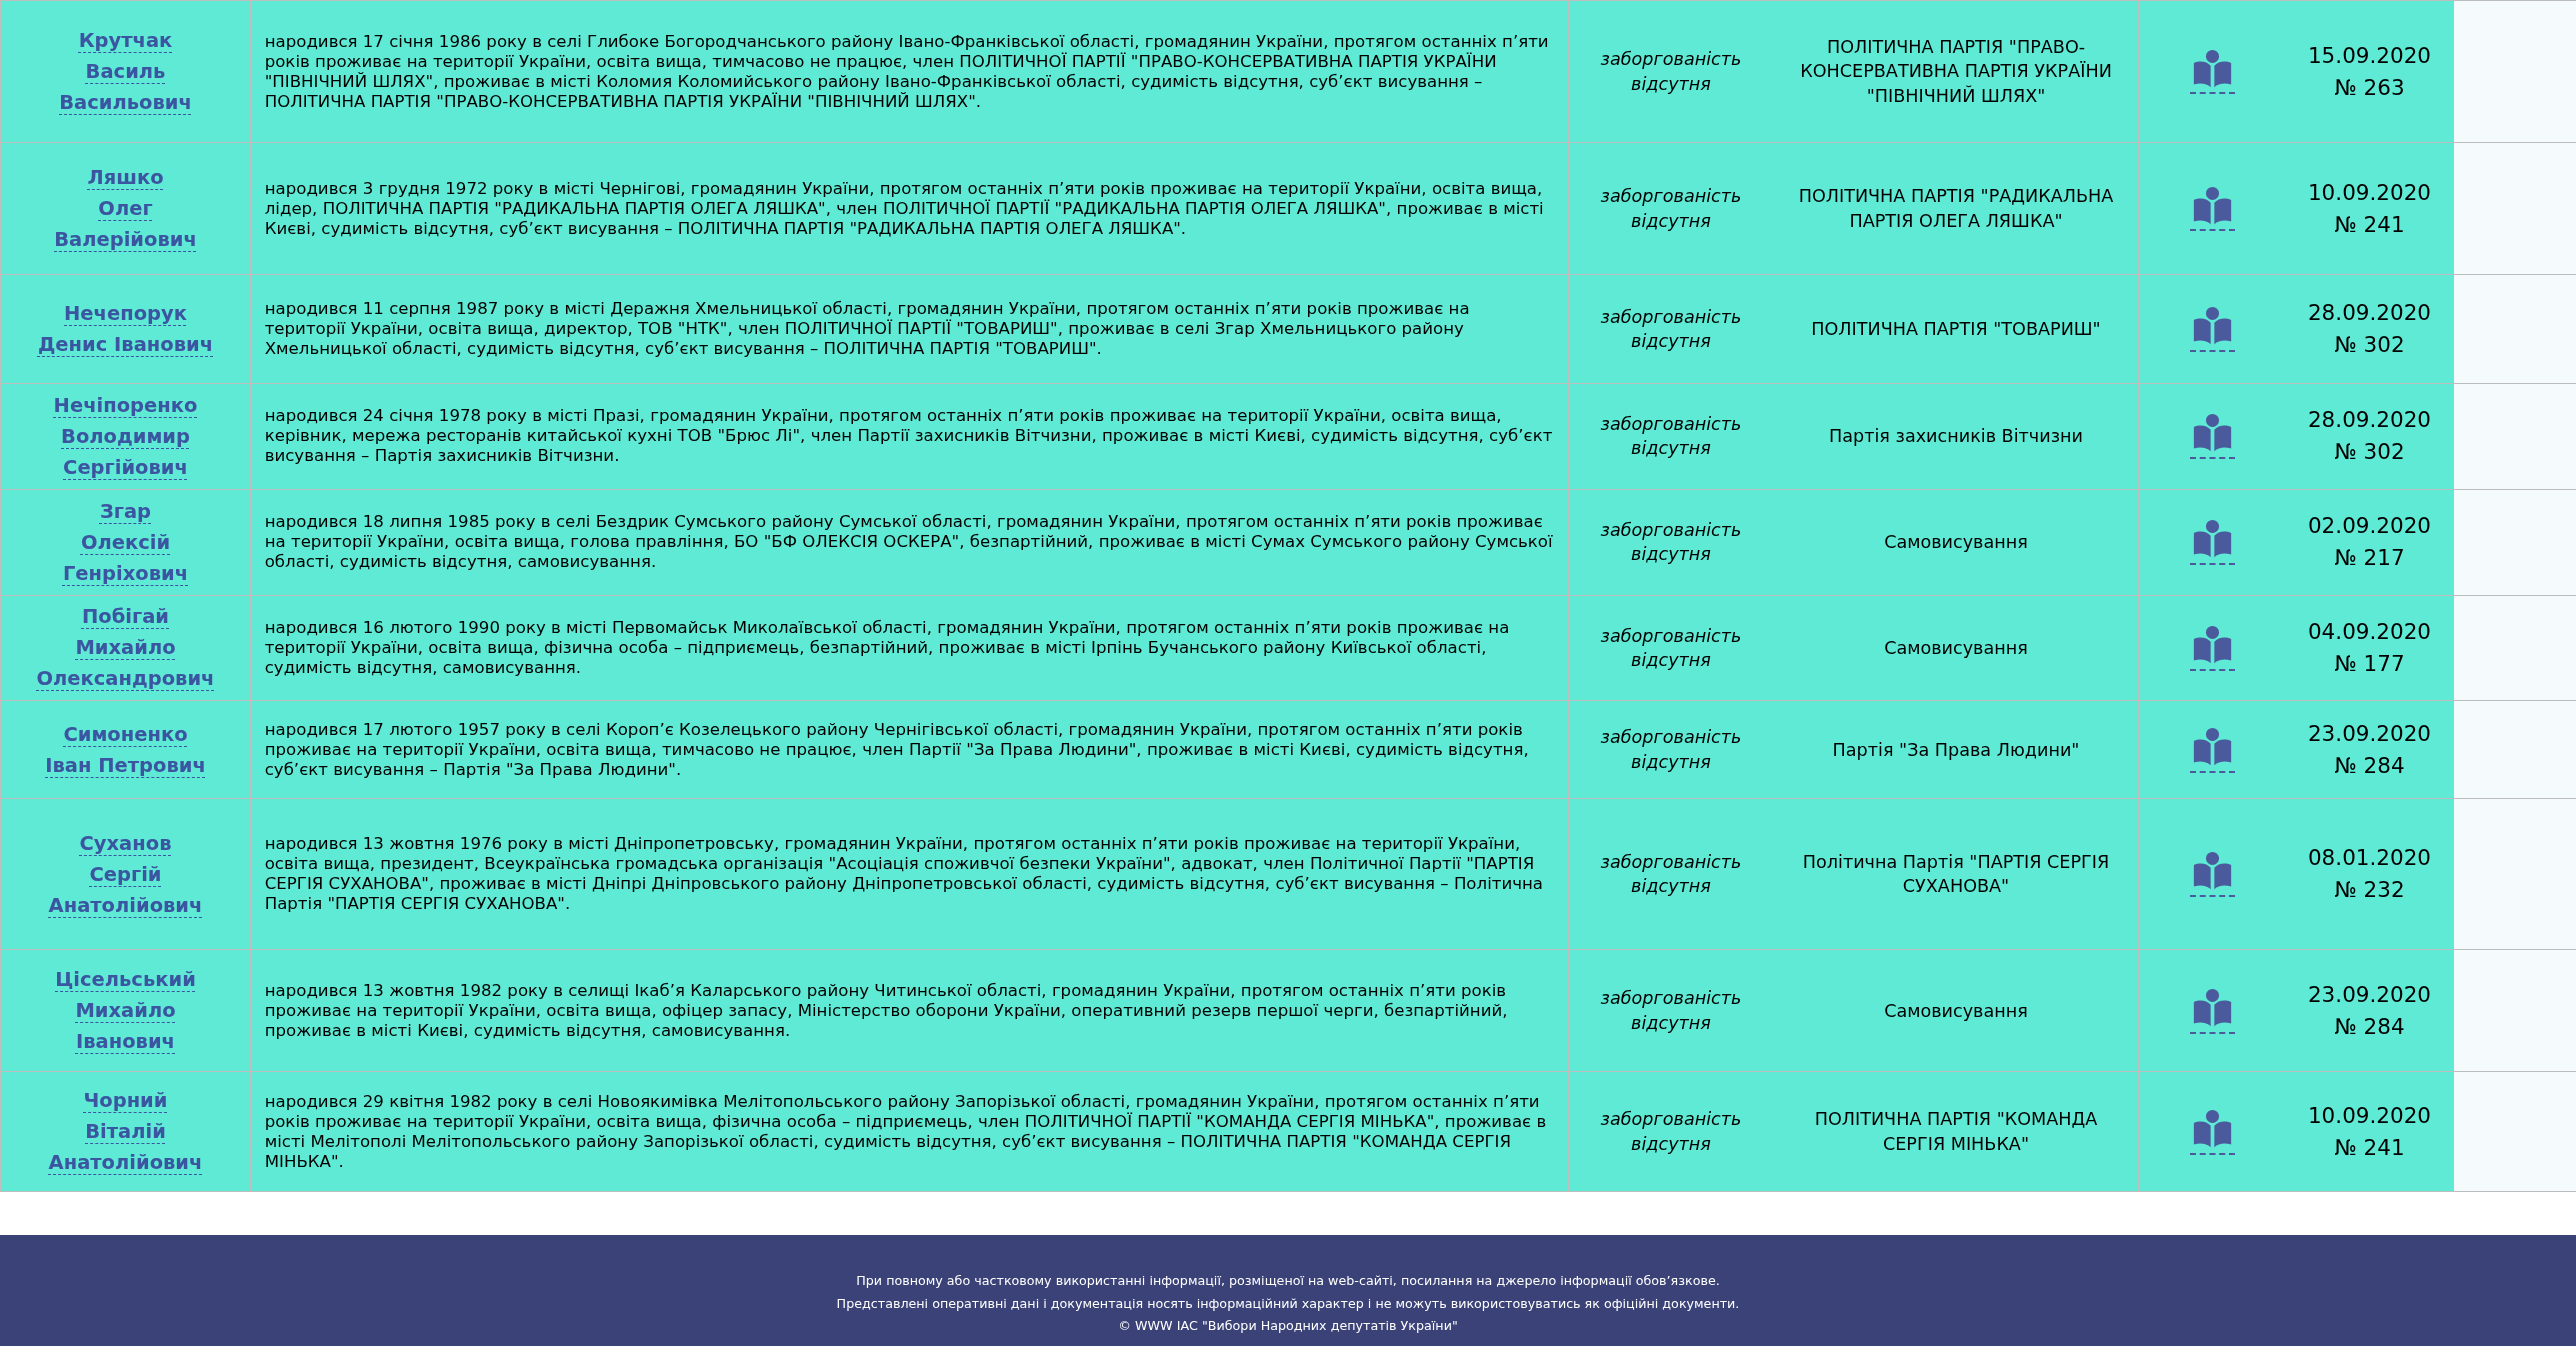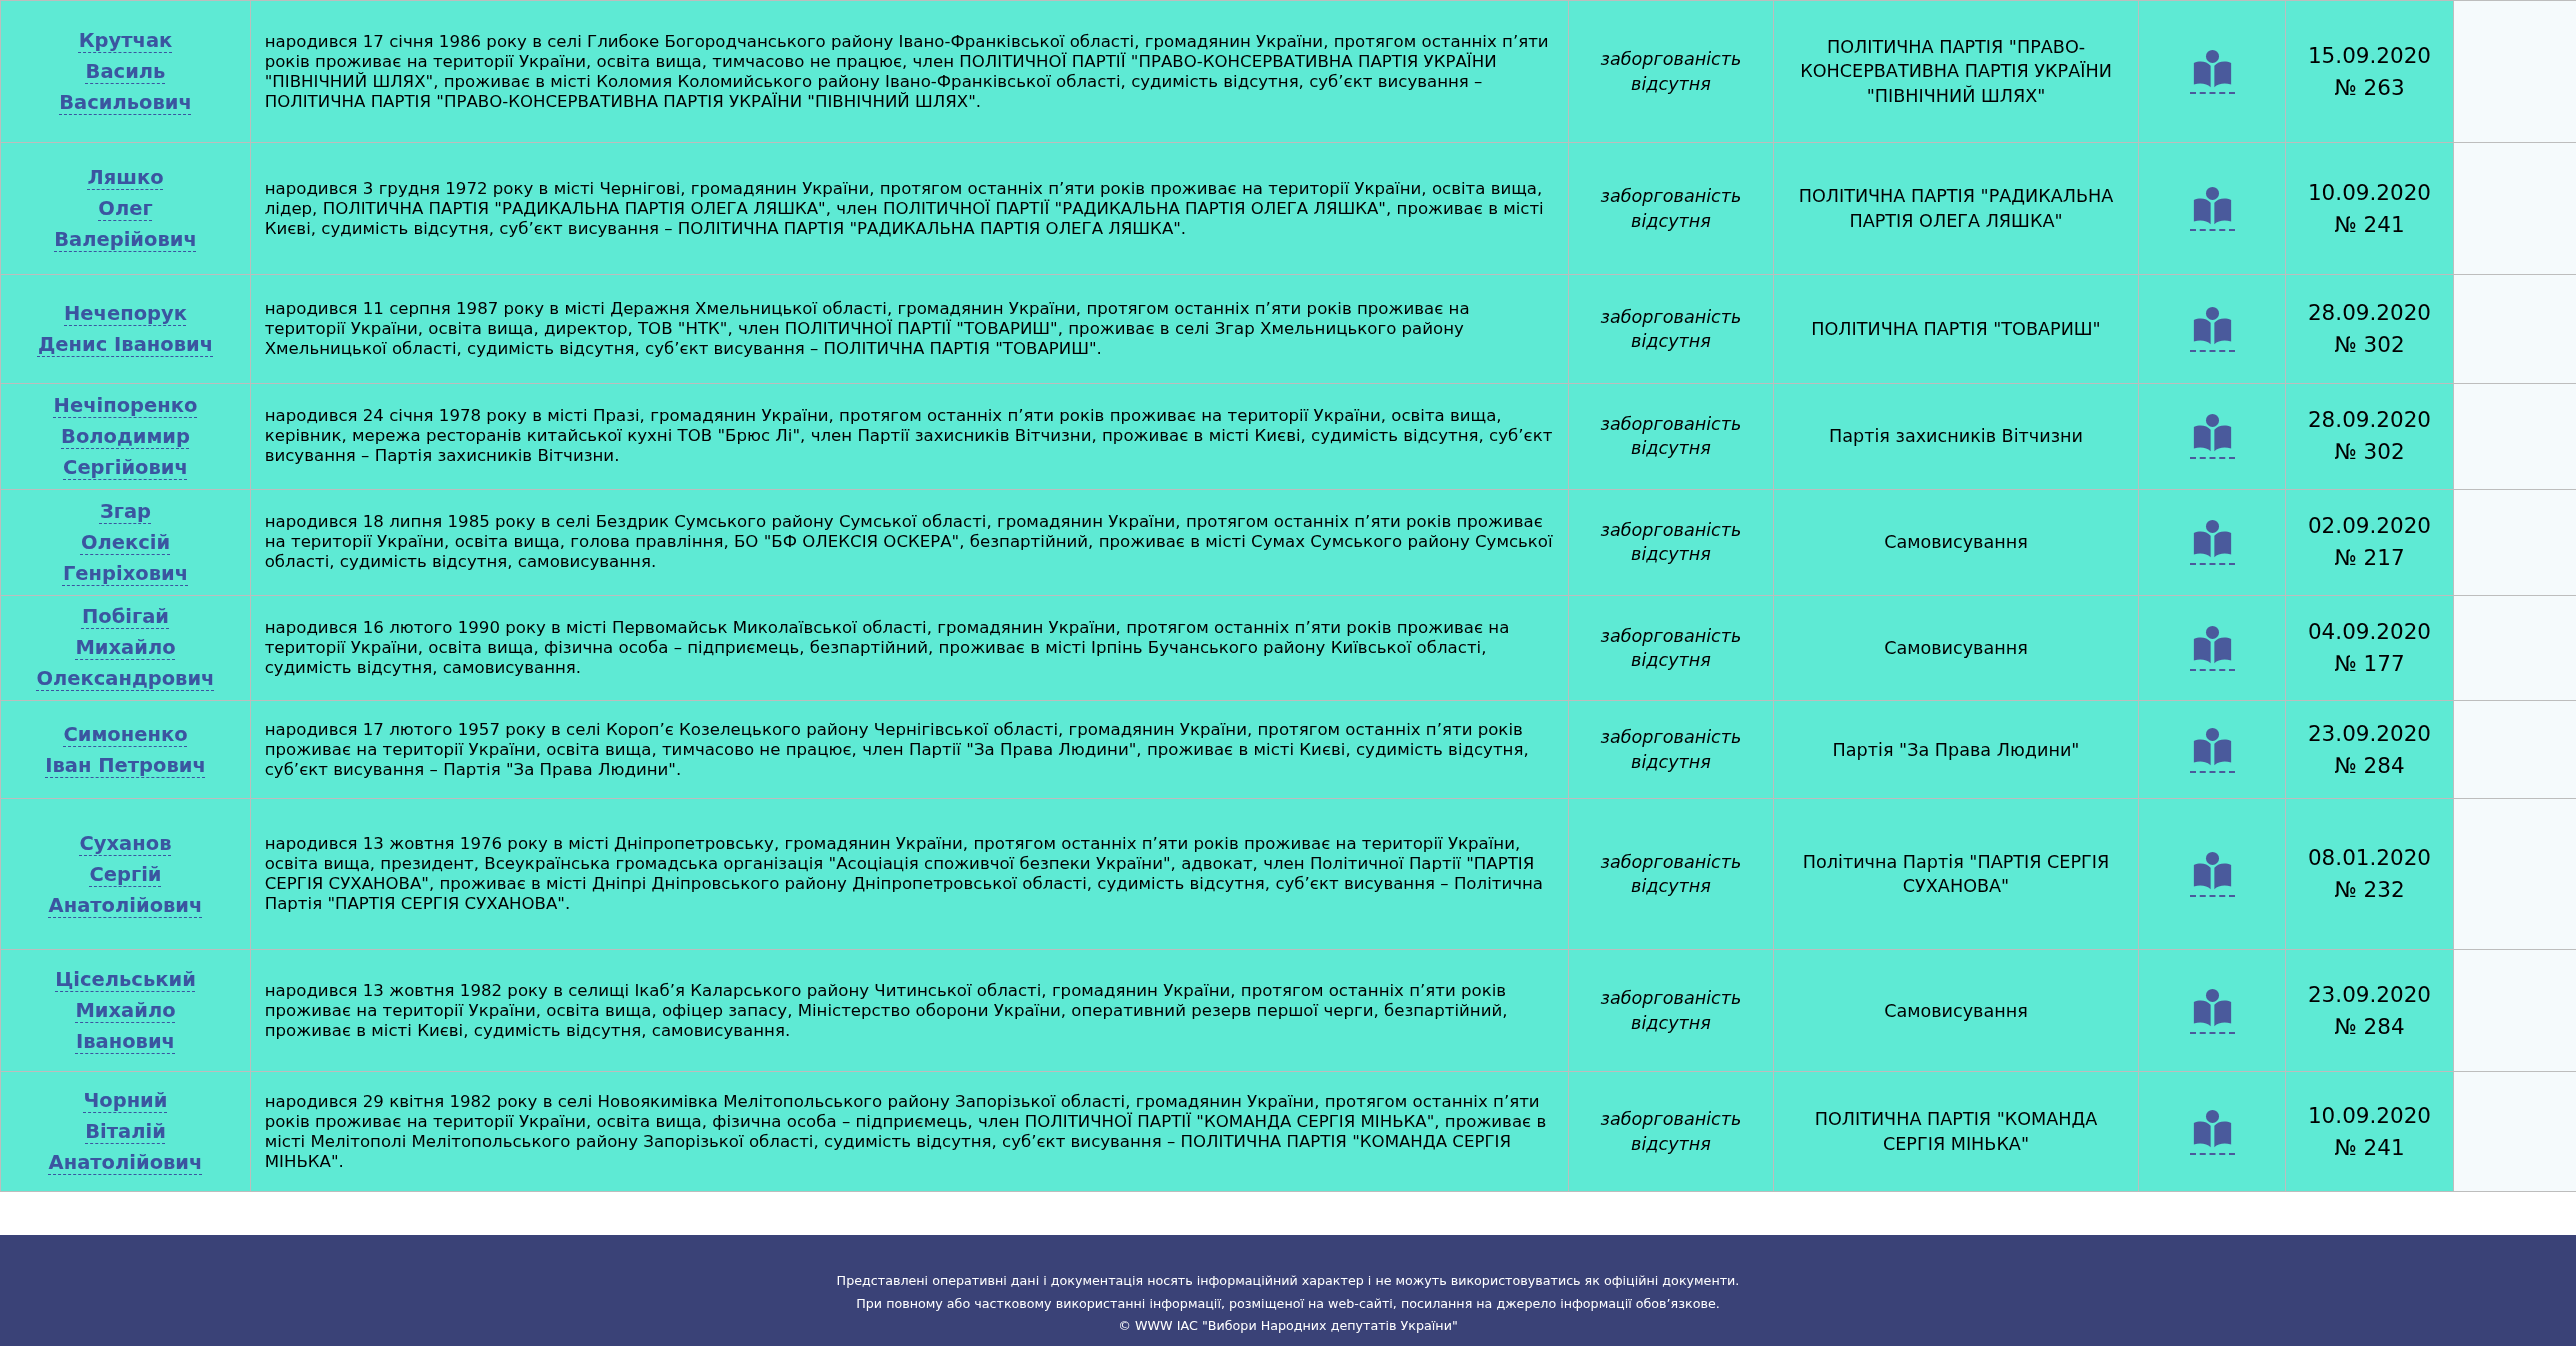--- a/index.html
+++ b/index.html
@@ -338,17 +338,17 @@
       <div class="num-text">№ 241</div>
     </td>
     <td class="c-empty"></td>
   </tr>
     </tbody>
 </table>
 
 <div class="gap"></div>
 
 <div class="footer">
+  <div>При повному або частковому використанні інформації, розміщеної на web-сайті, посилання на джерело інформації обов’язкове.</div>
   <div>Представлені оперативні дані і документація носять інформаційний характер і не можуть використовуватись як офіційні документи.</div>
-  <div>При повному або частковому використанні інформації, розміщеної на web-сайті, посилання на джерело інформації обов’язкове.</div>
   <div>© WWW ІАС "Вибори Народних депутатів України"</div>
 </div>
 
 
 </body></html>

